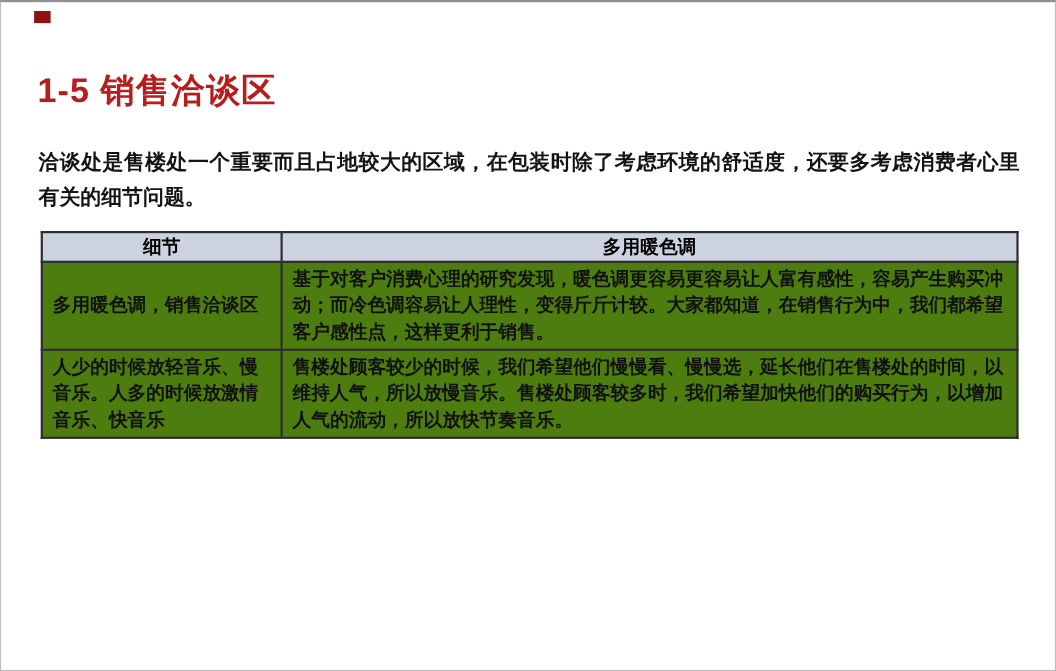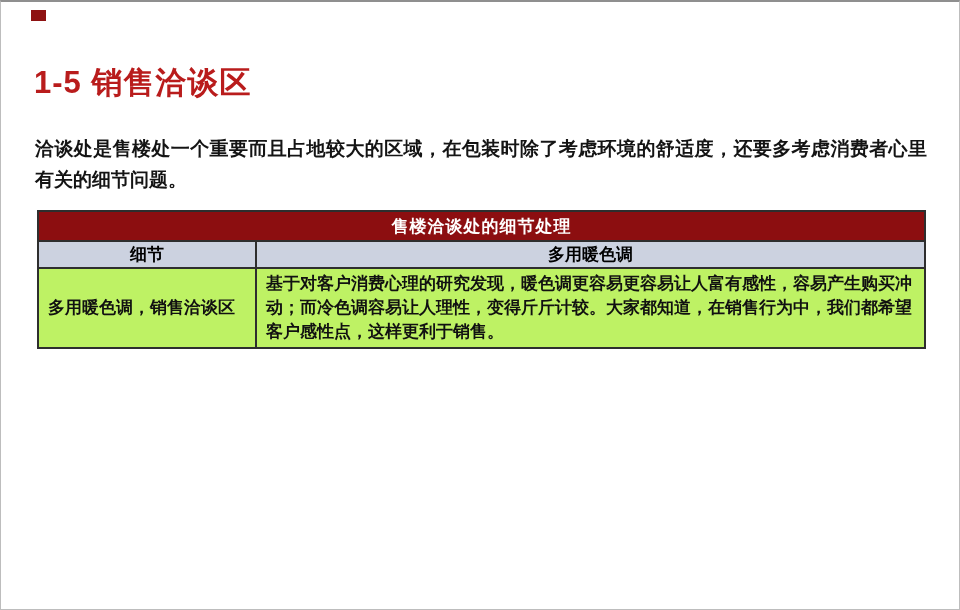--- a/index.html
+++ b/index.html
@@ -35,21 +35,21 @@
   table.details td{border:2px solid #2e2e2e;box-sizing:border-box;}
   td.caption-cell{
     background:#8c0e10;color:#ffffff;text-align:center;
     font-weight:700;font-size:17px;height:30px;letter-spacing:1px;
   }
   td.colhead{
     background:#ccd2e0;color:#000;text-align:center;
     font-weight:700;font-size:17px;height:16px;
   }
   td.detail-cell,td.content-cell{
-    background:#bef264;color:#111;
+    background:#4d7c0f;color:#111;
     font-size:17px;font-weight:700;line-height:24px;
     padding:3px 9px;vertical-align:middle;text-align:left;
   }
   tr.r1{height:75px;} tr.r2{height:71px;} tr.r3{height:73px;}
   .footer-logo{
     position:absolute;left:0;right:0;top:570px;
     display:flex;justify-content:center;align-items:center;gap:5px;
   }
   .logo-text{
     color:#2c2a68;font-weight:800;font-size:16px;letter-spacing:1.5px;
@@ -73,28 +73,29 @@
   <div class="intro">洽谈处是售楼处一个重要而且占地较大的区域，在包装时除了考虑环境的舒适度，还要多考虑消费者心里有关的细节问题。</div>
 
   <div class="tablewrap">
     <table class="details">
       <colgroup>
         <col style="width:218px">
         <col>
       </colgroup>
       <tbody>
         <tr>
-          <td class="caption-cell" colspan="2">售楼洽谈处的细节处理</td>
-        </tr>
-        <tr>
           <td class="colhead">细节</td>
           <td class="colhead">多用暖色调</td>
         </tr>
         <tr class="r1">
           <td class="detail-cell">多用暖色调，销售洽谈区</td>
           <td class="content-cell">基于对客户消费心理的研究发现，暖色调更容易更容易让人富有感性，容易产生购买冲动；而冷色调容易让人理性，变得斤斤计较。大家都知道，在销售行为中，我们都希望客户感性点，这样更利于销售。</td>
+        </tr>
+        <tr class="r2">
+          <td class="detail-cell">人少的时候放轻音乐、慢音乐。人多的时候放激情音乐、快音乐</td>
+          <td class="content-cell">售楼处顾客较少的时候，我们希望他们慢慢看、慢慢选，延长他们在售楼处的时间，以维持人气，所以放慢音乐。售楼处顾客较多时，我们希望加快他们的购买行为，以增加人气的流动，所以放快节奏音乐。</td>
         </tr>
       </tbody>
     </table>
   </div>
 
 
 </div>
 
 </body></html>

